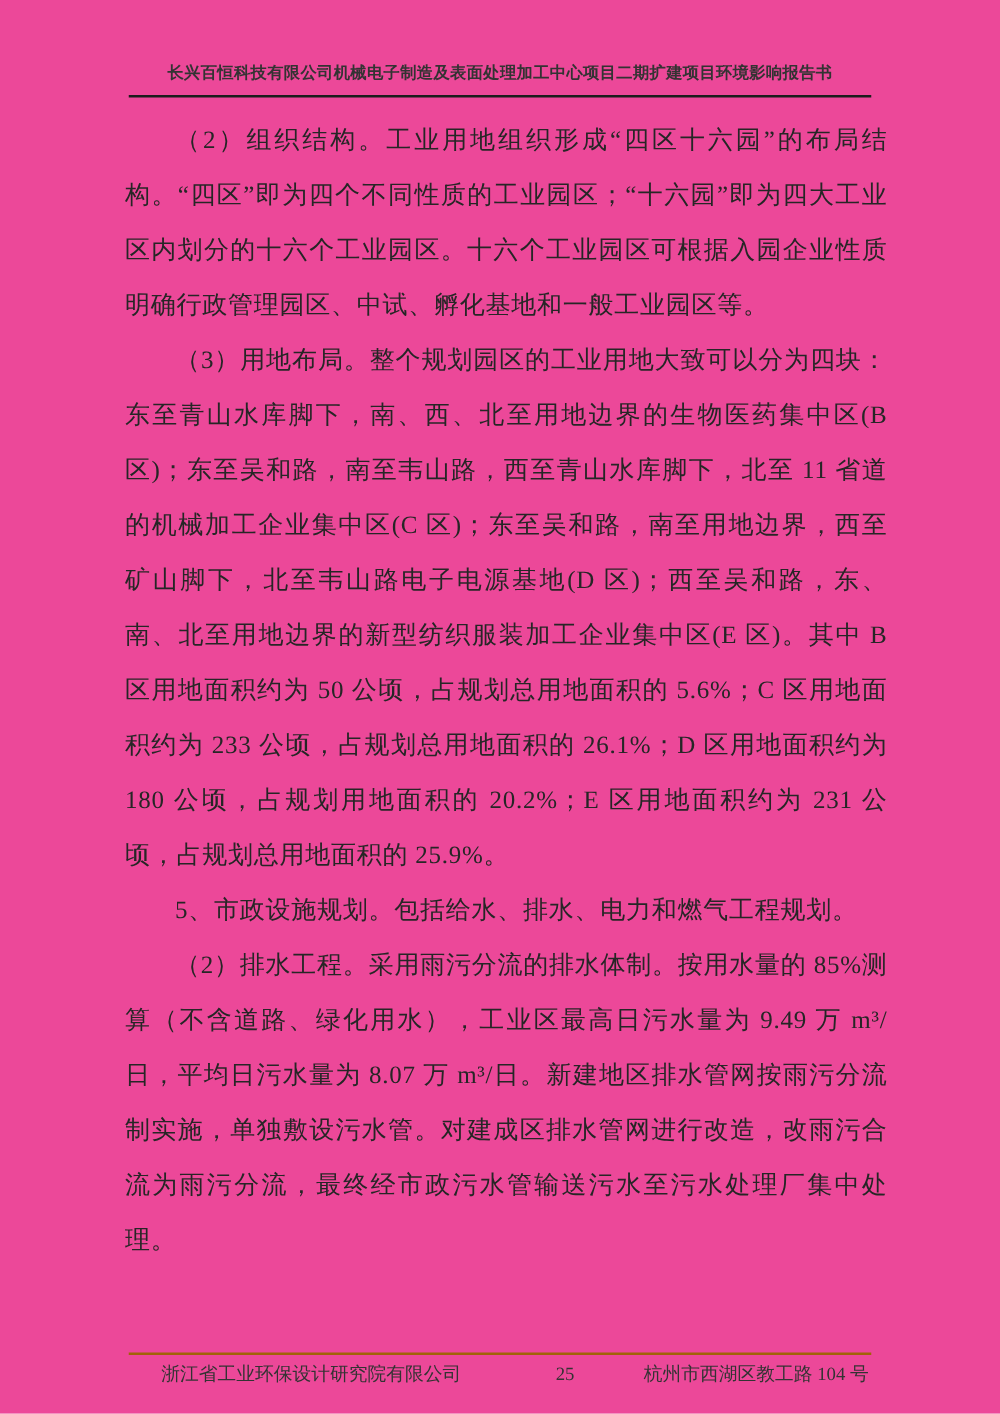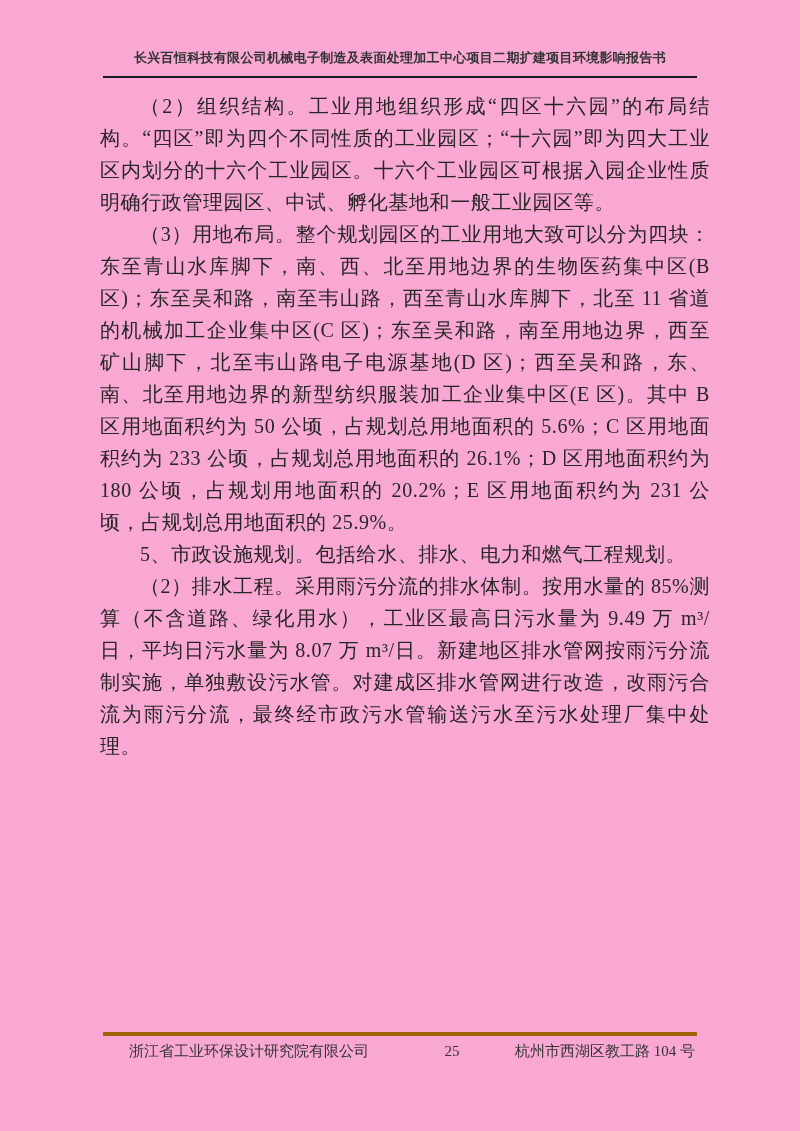--- a/index.html
+++ b/index.html
@@ -4,21 +4,21 @@
 <style>
   html, body {
     margin: 0;
     padding: 0;
     background: #ffffff;
   }
   .page {
     position: relative;
     width: 800px;
     height: 1131px;
-    background: #f9a8d4;
+    background: #ec4899;
     font-family: "Liberation Serif", "DejaVu Serif", serif;
     color: #262626;
     overflow: hidden;
   }
   .header {
     position: absolute;
     left: 103px;
     top: 50px;
     width: 594px;
   }
@@ -36,34 +36,34 @@
     height: 0;
   }
   .content {
     position: absolute;
     left: 100px;
     top: 90px;
     width: 610px;
     height: 938px;
     overflow: hidden;
     font-size: 20px;
-    line-height: 32px;
+    line-height: 44px;
     text-align: justify;
     letter-spacing: 0.6px;
   }
   .content p {
     margin: 0;
     text-indent: 2em;
   }
   .footer {
     position: absolute;
     left: 103px;
-    top: 1032px;
+    top: 1082px;
     width: 594px;
-    border-top: 4px solid #a16207;
+    border-top: 2px solid #a16207;
   }
   .footer-row {
     display: flex;
     align-items: baseline;
     padding-top: 6px;
     font-size: 15px;
     color: #333333;
   }
   .footer-company { margin-left: 26px; }
   .footer-gap-1 { flex: 1.5; }

